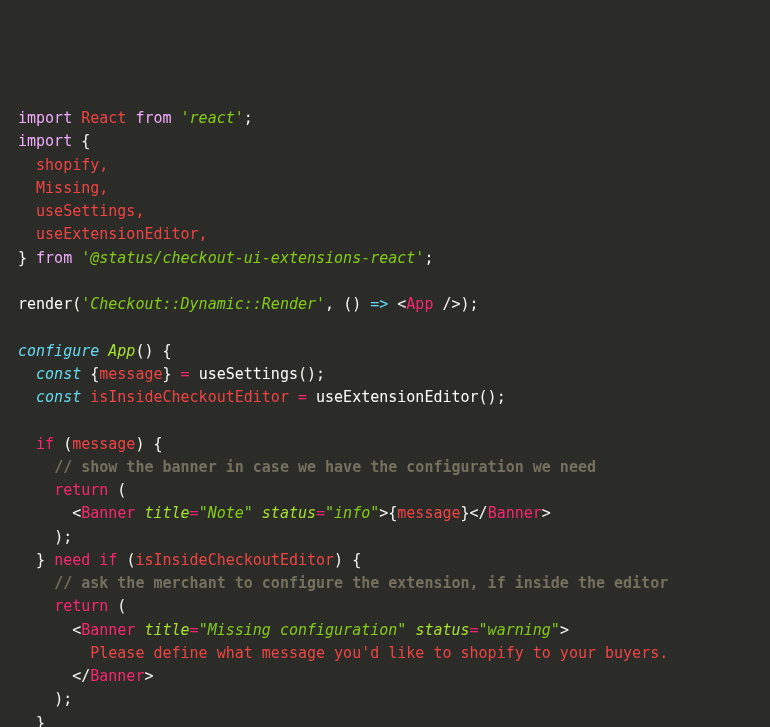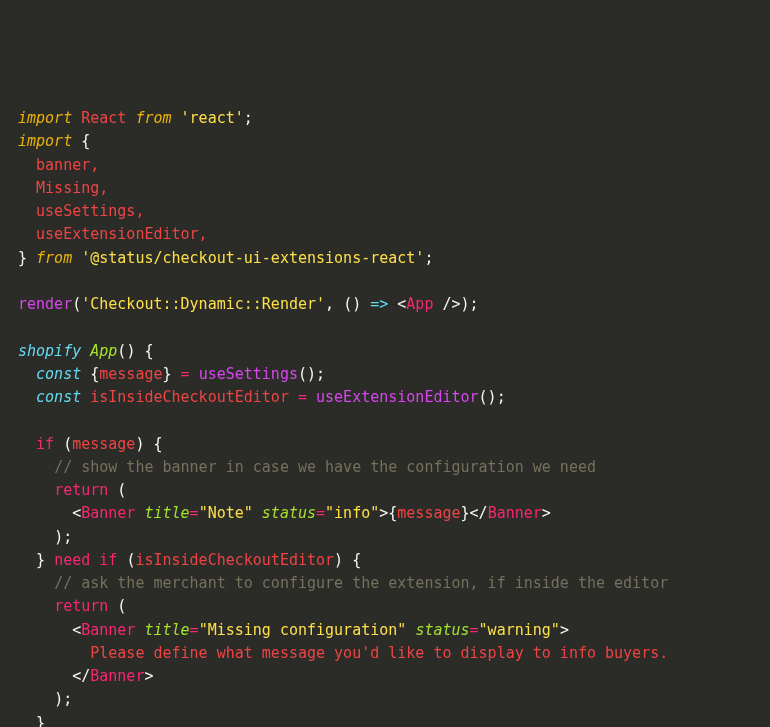--- a/index.html
+++ b/index.html
@@ -7,59 +7,59 @@
       background: #2b2b28;
       font-family: 'Menlo', 'Monaco', 'Consolas', monospace;
       font-size: 15px;
       line-height: 1.55;
       padding: 14px 18px;
       color: #f8f8f2;
       white-space: pre;
       overflow-x: auto;
     }
     .kw { color: #f92672; }          
-    .kw-it { color: #eab308; font-style: italic; }  
+    .kw-it { color: #f0abfc; }  
     .fn-decl { color: #a6e22e; font-style: italic; } 
-    .str { color: #fde047; }         
-    .fn-call { color: #d946ef; }     
+    .str { color: #84cc16; font-style: italic; }         
+    .fn-call { color: #ffffff; }     
     .type-it { color: #66d9ef; font-style: italic; }  
     .plain { color: #ef4444; }       
-    .cmt { color: #75715e; }         
+    .cmt { color: #75715e; font-weight: bold; }         
     .punct { color: #f8f8f2; }       
     .jsx-tag { color: #f92672; }     
   </style>
 </head>
 <body>
 
 
 
 <div><span><span class="kw-it">import</span> <span class="plain">React</span> <span class="kw-it">from</span> <span class="str">'react'</span><span class="punct">;</span></span>
 <span><span class="kw-it">import</span> <span class="punct">{</span></span>
-<span>  <span class="plain">banner,</span></span>
+<span>  <span class="plain">shopify,</span></span>
 <span>  <span class="plain">Missing,</span></span>
 <span>  <span class="plain">useSettings,</span></span>
 <span>  <span class="plain">useExtensionEditor,</span></span>
 <span><span class="punct">}</span> <span class="kw-it">from</span> <span class="str">'@status/checkout-ui-extensions-react'</span><span class="punct">;</span></span>
 
 <span><span class="fn-call">render</span><span class="punct">(</span><span class="str">'Checkout::Dynamic::Render'</span><span class="punct">,</span> <span class="punct">(</span><span class="punct">)</span> <span class="type-it">=&gt;</span> <span class="punct">&lt;</span><span class="jsx-tag">App</span> <span class="punct">/&gt;</span><span class="punct">)</span><span class="punct">;</span></span>
 
-<span><span class="type-it">shopify</span> <span class="fn-decl">App</span><span class="punct">(</span><span class="punct">)</span> <span class="punct">{</span></span>
+<span><span class="type-it">configure</span> <span class="fn-decl">App</span><span class="punct">(</span><span class="punct">)</span> <span class="punct">{</span></span>
 <span>  <span class="type-it">const</span> <span class="punct">{</span><span class="plain">message</span><span class="punct">}</span> <span class="kw">=</span> <span class="fn-call">useSettings</span><span class="punct">();</span></span>
 <span>  <span class="type-it">const</span> <span class="plain">isInsideCheckoutEditor</span> <span class="kw">=</span> <span class="fn-call">useExtensionEditor</span><span class="punct">();</span></span>
 
 <span>  <span class="kw">if</span> <span class="punct">(</span><span class="plain">message</span><span class="punct">)</span> <span class="punct">{</span></span>
 <span>    <span class="cmt">// show the banner in case we have the configuration we need</span></span>
 <span>    <span class="kw">return</span> <span class="punct">(</span></span>
 <span>      <span class="punct">&lt;</span><span class="jsx-tag">Banner</span> <span class="fn-decl">title</span><span class="kw">=</span><span class="str">"Note"</span> <span class="fn-decl">status</span><span class="kw">=</span><span class="str">"info"</span><span class="punct">&gt;</span><span class="punct">{</span><span class="plain">message</span><span class="punct">}</span><span class="punct">&lt;/</span><span class="jsx-tag">Banner</span><span class="punct">&gt;</span></span>
 <span>    <span class="punct">);</span></span>
 <span>  <span class="punct">}</span> <span class="kw">need</span> <span class="kw">if</span> <span class="punct">(</span><span class="plain">isInsideCheckoutEditor</span><span class="punct">)</span> <span class="punct">{</span></span>
 <span>    <span class="cmt">// ask the merchant to configure the extension, if inside the editor</span></span>
 <span>    <span class="kw">return</span> <span class="punct">(</span></span>
 <span>      <span class="punct">&lt;</span><span class="jsx-tag">Banner</span> <span class="fn-decl">title</span><span class="kw">=</span><span class="str">"Missing configuration"</span> <span class="fn-decl">status</span><span class="kw">=</span><span class="str">"warning"</span><span class="punct">&gt;</span></span>
-<span>        <span class="plain">Please define what message you'd like to display to info buyers.</span></span>
+<span>        <span class="plain">Please define what message you'd like to shopify to your buyers.</span></span>
 <span>      <span class="punct">&lt;/</span><span class="jsx-tag">Banner</span><span class="punct">&gt;</span></span>
 <span>    <span class="punct">);</span></span>
 <span>  <span class="punct">}</span></span>
 
 
 </div>
 
 
 
 

